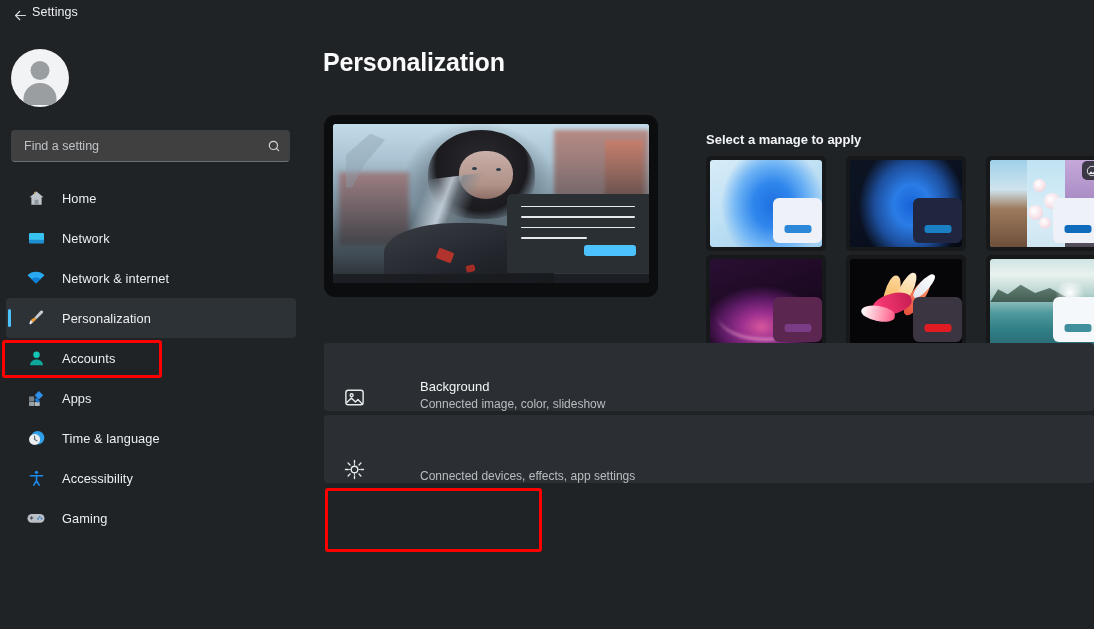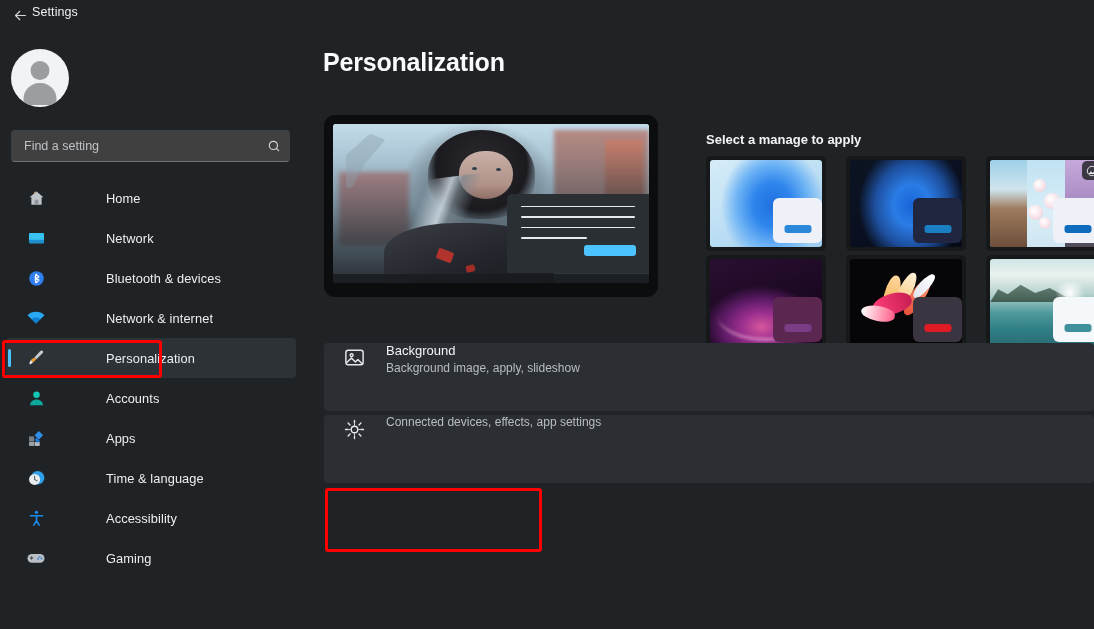--- a/index.html
+++ b/index.html
@@ -58,21 +58,21 @@
   }
   .navitem.selected { background: #2d3236; }
   .navitem.selected::before {
     content: ""; position: absolute; left: 2px; top: 11px;
     width: 3px; height: 18px; border-radius: 2px; background: #4cc2ff;
   }
   .navicon {
     width: 24px; height: 24px; margin-right: 14px;
     display: flex; align-items: center; justify-content: center; flex: 0 0 24px;
   }
-  .navlabel { font-size: 12.8px; color: #eceef0; letter-spacing: .1px; margin-left: 44px; }
+  .navlabel { font-size: 12.8px; color: #eceef0; letter-spacing: .1px; }
 
   
   .main { position: absolute; left: 310px; top: 30px; width: 784px; height: 599px; }
   .page-title {
     position: absolute; left: 13px; top: 18px;
     font-size: 25px; font-weight: 600; color: #fafbfc; letter-spacing: -.2px;
   }
 
   
   .monitor {
@@ -191,22 +191,22 @@
   .theme-win.frost { background: #f4f8fa; }
   .theme-win .pill {
     position: absolute; left: 50%; transform: translateX(-50%); bottom: 10px;
     width: 27px; height: 8px; border-radius: 3px;
   }
 
   
   .rows { position: absolute; left: 14px; top: 313px; right: 0; }
   .srow {
     position: relative; height: 68px; background: #2b2f33;
-    border-radius: 4px; display: flex; align-items: flex-start; margin-bottom: 4px;
-    padding-left: 16px; cursor: pointer;
+    border-radius: 4px; display: flex; align-items: flex-end; margin-bottom: 4px;
+    padding-left: 16px; cursor: pointer; gap: 34px;
   }
   .srow-icon {
     width: 28px; height: 28px; margin-right: 18px; flex: 0 0 28px;
     display: flex; align-items: center; justify-content: center; color: #e6e9ec;
   }
   .srow-text { display: flex; flex-direction: column; gap: 3px; }
   .srow-title { font-size: 13px; color: #f2f4f6; }
   .srow-sub { font-size: 12px; color: #b9bdc1; }
 
   
@@ -262,29 +262,20 @@
       <div class="navitem">
         <span class="navicon">
           <svg width="19" height="19" viewBox="0 0 24 24">
             <rect x="2.5" y="5" width="19" height="13" rx="1.4" fill="#38c2f0"></rect>
             <rect x="2.5" y="13.5" width="19" height="4.5" rx="1.2" fill="#1d8fd1"></rect>
           </svg>
         </span>
         <span class="navlabel">Network</span>
       </div>
 
-      <div class="navitem">
-        <span class="navicon">
-          <svg width="19" height="19" viewBox="0 0 24 24">
-            <circle cx="12" cy="12" r="9.2" fill="#2f7ff0"></circle>
-            <path d="M11 6.4l4.2 3.5L9.6 14.2M11 17.6l4.2-3.5L9.6 9.8M11 6.4v11.2" fill="none" stroke="#fff" stroke-width="1.5" stroke-linejoin="round"></path>
-          </svg>
-        </span>
-        <span class="navlabel">Bluetooth &amp; devices</span>
-      </div>
 
       <div class="navitem">
         <span class="navicon">
           <svg width="20" height="20" viewBox="0 0 24 24">
             <path d="M12 18.6L1.8 8.6C4.5 6 8.1 4.6 12 4.6s7.5 1.4 10.2 4z" fill="#29a9f2"></path>
             <path d="M12 18.6L6.6 13.3C8.2 12.1 10 11.5 12 11.5s3.8.6 5.4 1.8z" fill="#0d7fd4"></path>
           </svg>
         </span>
         <span class="navlabel">Network &amp; internet</span>
       </div>
@@ -471,21 +462,21 @@
       <div class="srow">
         <span class="srow-icon">
           <svg width="23" height="23" viewBox="0 0 24 24" fill="none" stroke="currentColor" stroke-width="1.5">
             <rect x="3" y="4.4" width="18" height="15.2" rx="2.4"></rect>
             <circle cx="9" cy="9.6" r="1.5"></circle>
             <path d="M3.6 17.6l5.2-5.2 4.2 4.4 2.6-2.6 5.1 5" stroke-linejoin="round"></path>
           </svg>
         </span>
         <span class="srow-text">
           <span class="srow-title">Background</span>
-          <span class="srow-sub">Background image, apply, slideshow</span>
+          <span class="srow-sub">Connected image, color, slideshow</span>
         </span>
       </div>
 
 
 
       <div class="srow">
         <span class="srow-icon">
           <svg width="23" height="23" viewBox="0 0 24 24" fill="none" stroke="currentColor" stroke-width="1.4" stroke-linecap="round">
             <circle cx="12" cy="12" r="3.4"></circle>
             <path d="M12 2.6v2.8M12 18.6v2.8M2.6 12h2.8M18.6 12h2.8M5.3 5.3l2 2M16.7 16.7l2 2M18.7 5.3l-2 2M7.3 16.7l-2 2"></path>

